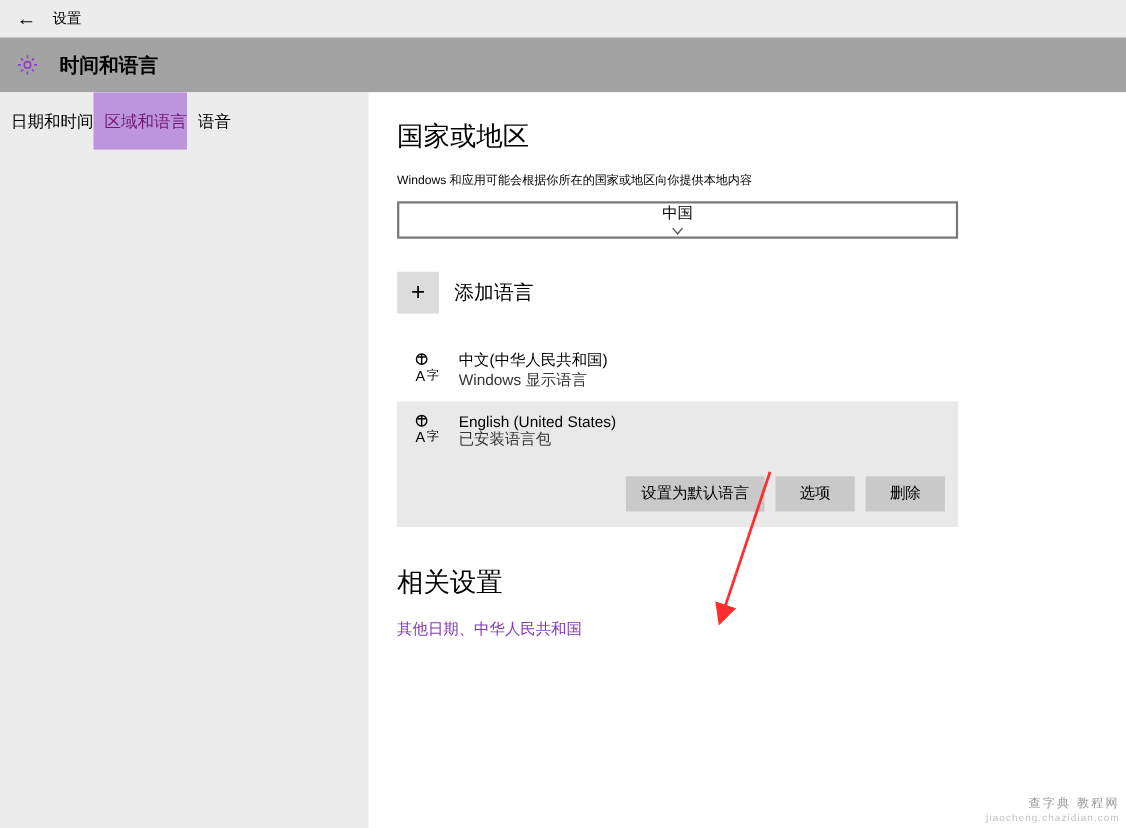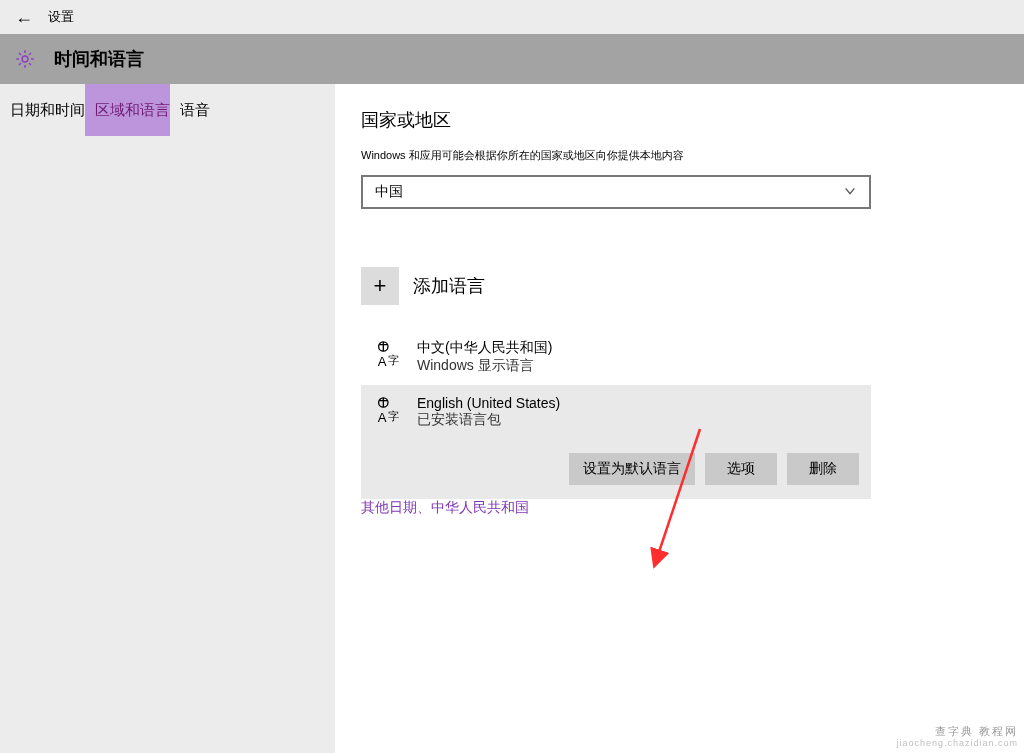--- a/index.html
+++ b/index.html
@@ -82,42 +82,43 @@
     color: #701a75;
   }
   .content {
     flex: 1;
     background: #fff;
     padding: 24px 26px 0 26px;
     overflow: hidden;
     position: relative;
   }
   .section-title {
-    font-size: 18px;
+    font-size: 24px;
     font-weight: 400;
     margin-bottom: 16px;
     margin-top: 6px;
   }
   .section-title.tight { margin-top: 0; }
   .desc {
     font-size: 11px;
     color: #000;
     margin-bottom: 12px;
   }
   .dropdown {
     width: 510px;
     height: 34px;
     border: 2px solid #777;
     display: flex;
     align-items: center;
     justify-content: space-between;
     padding: 0 12px;
     font-size: 14px;
     cursor: pointer;
-    margin-bottom: 58px;
+    margin-bottom: 30px;
+    flex-direction: column;
   }
   .chev-down svg { width: 14px; height: 14px; stroke: #555; stroke-width: 1.5; fill: none; }
   .add-row {
     display: flex;
     align-items: center;
     margin-bottom: 24px;
   }
   .plus-box {
     width: 38px;
     height: 38px;
@@ -294,20 +295,21 @@
           </div>
         </div>
         <div class="lang-actions">
           <button class="btn">设置为默认语言</button>
           <button class="btn">选项</button>
           <button class="btn">删除</button>
         </div>
       </div>
 
       <div class="related-section">
+        <h2 class="section-title">相关设置</h2>
         <span class="link">其他日期、中华人民共和国</span>
       </div>
 
       <div class="arrow-annot" style="left:300px; top:340px;">
         <svg width="80" height="150">
           <defs>
             <marker id="ah" markerWidth="8" markerHeight="8" refX="6" refY="4" orient="auto">
               <path d="M0,0 L8,4 L0,8 Z" fill="#ff2d2d"></path>
             </marker>
           </defs>

